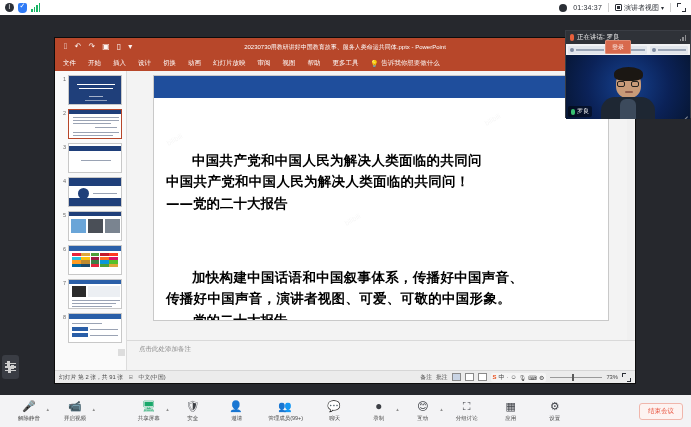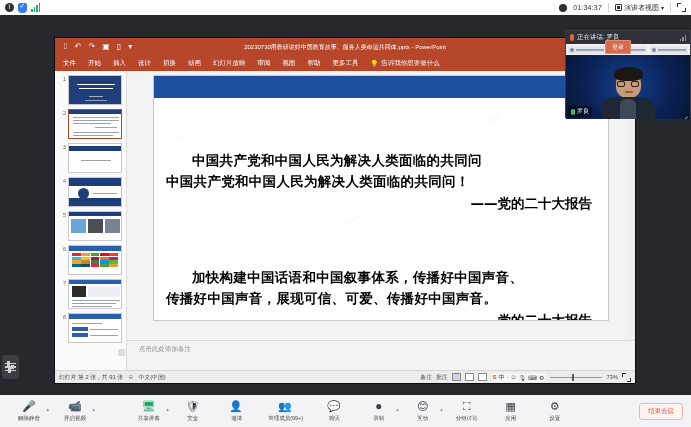--- a/index.html
+++ b/index.html
@@ -103,21 +103,21 @@
     position: relative; overflow: hidden;
   }
   .slide-head { height: 22px; background: #1f4e9c; }
   .slide-body { padding: 8px 12px 0 12px; color: #000; }
   .sl-line {
     font-family: "DejaVu Sans", "Liberation Sans", sans-serif;
     font-weight: bold; font-size: 13.5px; line-height: 21px;
     letter-spacing: .3px; white-space: nowrap;
   }
   .sl-indent { text-indent: 26px; margin-top: 44px; }
-  .sl-cite { text-align: right; font-weight: bold; font-size: 13.5px; line-height: 22px; padding-right: 4px;
+  .sl-cite { font-weight: bold; font-size: 13.5px; line-height: 22px; padding-right: 4px;
              font-family: "DejaVu Sans", "Liberation Sans", sans-serif; }
   .sl-gap { height: 9px; }
   .wm { position:absolute; color: rgba(0,0,0,.045); font-size: 7px; transform: rotate(-30deg); pointer-events:none; }
 
   .notes {
     height: 30px; background: #f3f3f3; border-top: 1px solid #d9d9d9;
     font-size: 6.5px; color: #8a8a8a; padding: 4px 0 0 12px;
   }
   .ppt-status {
     height: 13px; background: #ececec; border-top: 1px solid #d6d6d6;
@@ -379,21 +379,21 @@
         <div class="editor">
           <div class="slide-wrap">
             <div class="slide">
               <div class="slide-head"></div>
               <div class="slide-body">
                 <div class="sl-line sl-indent">中国共产党和中国人民为解决人类面临的共同问</div>
                 <div class="sl-line">中国共产党和中国人民为解决人类面临的共同问！</div>
                 <div class="sl-cite">——党的二十大报告</div>
                 <div class="sl-gap"></div>
                 <div class="sl-line sl-indent">加快构建中国话语和中国叙事体系，传播好中国声音、</div>
-                <div class="sl-line">传播好中国声音，展现可信、可爱、传播好中国声音。</div>
+                <div class="sl-line">传播好中国声音，演讲者视图、可爱、可敬的中国形象。</div>
                 <div class="sl-cite">——党的二十大报告</div>
               </div>
               <div class="wm" style="left:12px;top:60px">bilibili</div>
               <div class="wm" style="left:190px;top:140px">bilibili</div>
               <div class="wm" style="left:330px;top:40px">bilibili</div>
             </div>
             <div class="vscroll">
               <div class="thumb2"></div>
             </div>
           </div>

